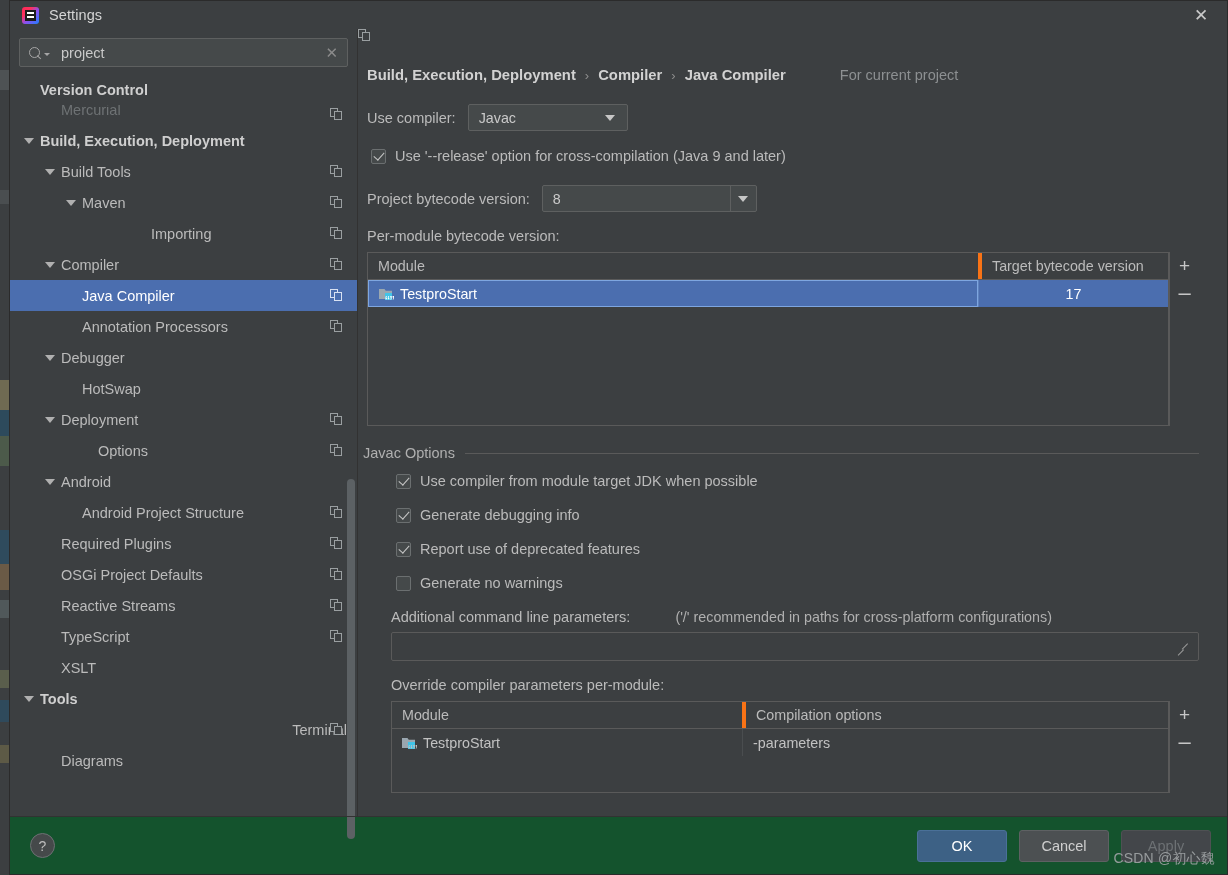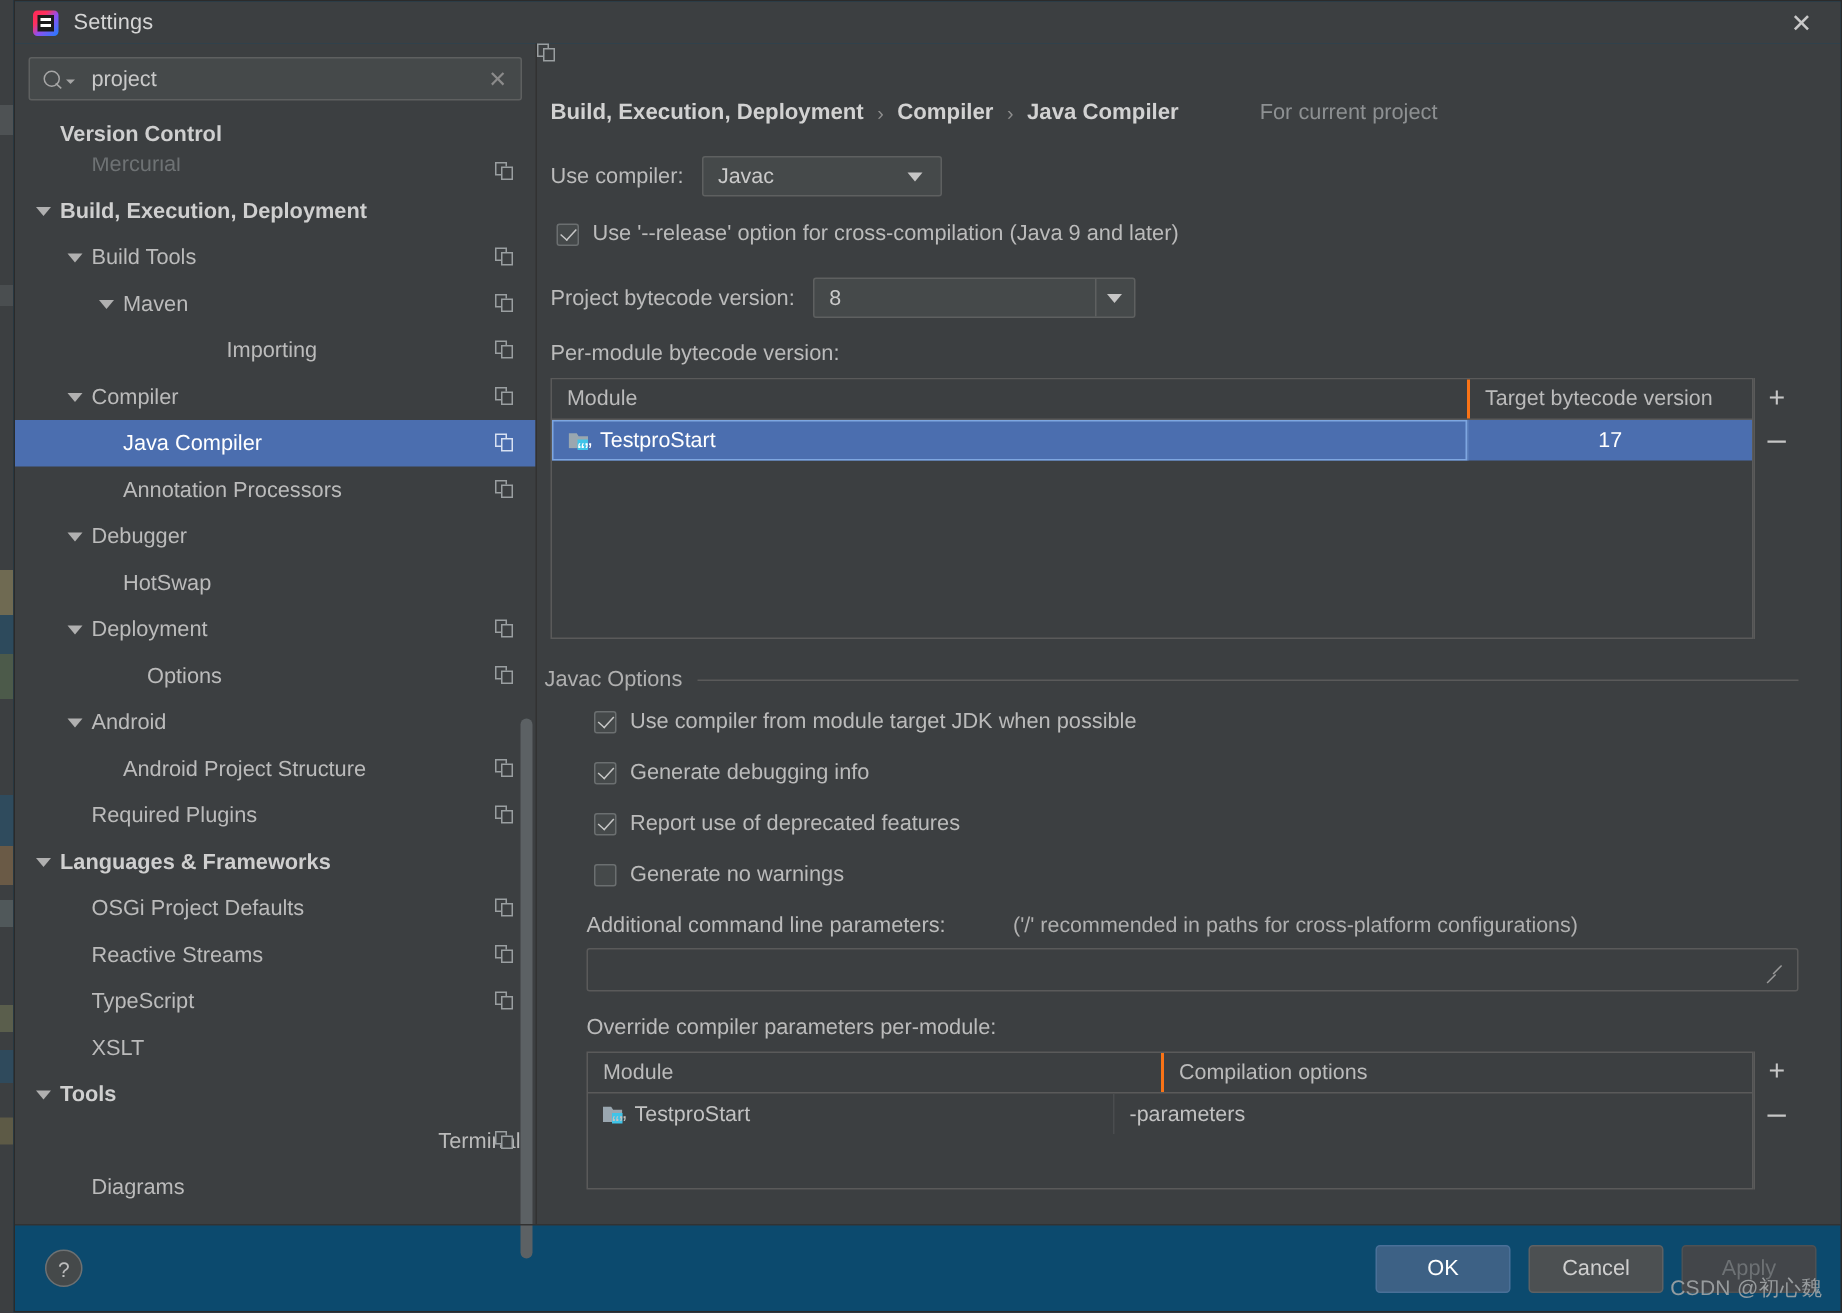--- a/index.html
+++ b/index.html
@@ -20,21 +20,21 @@
   .under-strip {
     position: absolute; left: 0; top: 0; width: 9px; height: 875px;
     background: #3c3f41; overflow: hidden;
   }
   .under-strip i { position: absolute; left: 0; width: 9px; display: block; }
 
   
   .dialog {
     position: absolute; left: 9px; top: 0;
     width: 1219px; height: 875px;
-    background: #0c4a6e;
+    background: #14532d;
     border: 1px solid #2b2b2b;
     display: flex; flex-direction: column;
   }
 
   
   .titlebar {
     height: 28px; flex: 0 0 28px;
     background: #3c3f41;
     display: flex; align-items: center;
     padding: 0 4px 0 12px;
@@ -197,21 +197,21 @@
     display: flex; flex-direction: column;
   }
   .tbl-head {
     display: flex; height: 27px; align-items: stretch;
     background: #3c3f41; border-bottom: 1px solid #5a5a5a;
   }
   .th {
     display: flex; align-items: center; padding: 0 10px;
     font-size: 14.3px; color: #bbbbbb;
   }
-  .th.c2 { border-left: 2px solid #f97316; justify-content: flex-start; margin-left: 32px; }
+  .th.c2 { border-left: 4px solid #f97316; justify-content: flex-start; }
   .tbl-body { flex: 1; }
   .tr { display: flex; height: 27px; align-items: stretch; }
   .tr.sel { background: #4b6eaf; }
   .tr.sel .td.c1 { border: 1px solid #7ea6e0; }
   .td {
     display: flex; align-items: center; padding: 0 10px;
     font-size: 14.3px; color: #c2c2c2;
   }
   .td.c2 { border-left: 1px solid #4a4d4f; }
   .tr.sel .td { color: #ffffff; }
@@ -432,24 +432,20 @@
                 <u></u>
               </span>
             </div>
             <div class="tree-row" style="padding-left: 35px;">
               <span class="tw hidden"></span>
               <span class="tree-label">Required Plugins</span>
               <span class="copy-ic">
                 <b></b>
                 <u></u>
               </span>
-            </div>
-            <div class="tree-row bold" style="padding-left: 14px;">
-              <span class="tw"></span>
-              <span class="tree-label">Languages &amp; Frameworks</span>
             </div>
             <div class="tree-row" style="padding-left: 35px;">
               <span class="tw hidden"></span>
               <span class="tree-label">OSGi Project Defaults</span>
               <span class="copy-ic">
                 <b></b>
                 <u></u>
               </span>
             </div>
             <div class="tree-row" style="padding-left: 35px;">

